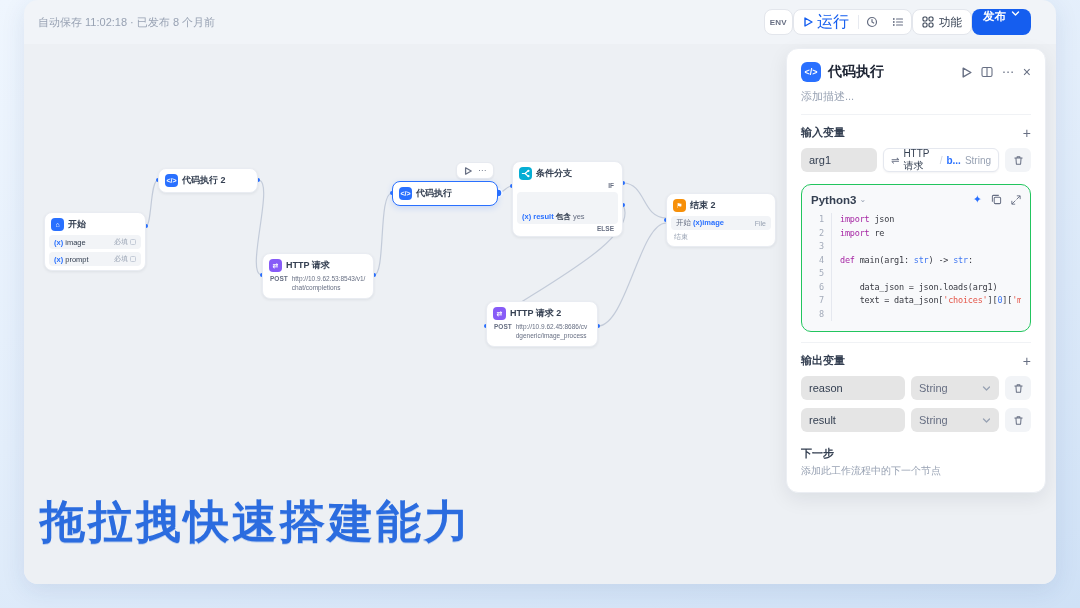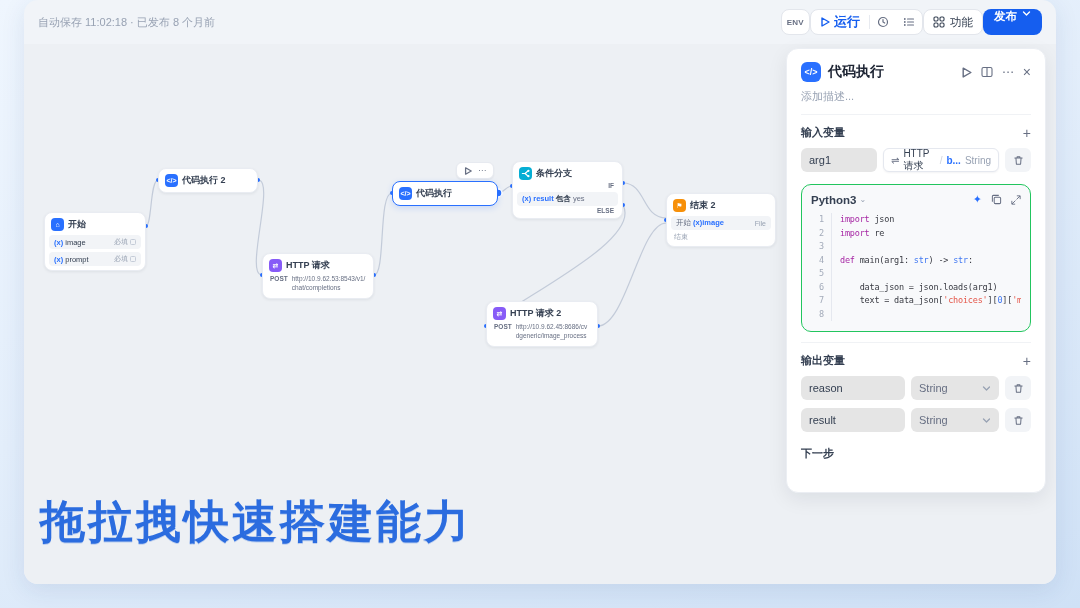--- a/index.html
+++ b/index.html
@@ -4,31 +4,31 @@
 <style>
   * { margin:0; padding:0; box-sizing:border-box; }
   html,body { width:1080px; height:608px; }
   body { font-family:"Liberation Sans","DejaVu Sans",sans-serif; overflow:hidden; }
   .page { position:relative; width:1080px; height:608px;
     background:linear-gradient(160deg,#eff6fe 0%,#e3eefb 45%,#cfe1f6 100%); }
   .window { position:absolute; left:24px; top:0; width:1032px; height:584px;
     background:#f1f4f8; border-radius:14px; overflow:hidden; box-shadow:0 6px 24px rgba(30,60,120,.10); }
 
   
-  .topbar { position:absolute; left:0; top:0; right:0; height:44px; display:flex; align-items:center;
+  .topbar { position:absolute; left:0; top:0; right:11px; height:44px; display:flex; align-items:center;
     justify-content:space-between; padding:0 14px; }
   .autosave { font-size:11px; color:#98a2b3; }
   .tb-right { display:flex; align-items:center; gap:0; }
   .chip { display:flex; align-items:center; gap:5px; height:26px; padding:4px 9px; background:#fff;
     border:1px solid #e3e6ec; border-radius:8px; font-size:11.5px; color:#354052; cursor:pointer; }
   .env-chip { padding:0 5px; font-size:8px; font-weight:700; color:#676f83; letter-spacing:.3px; }
   .run-group { display:flex; align-items:center; height:26px; background:#fff; border:1px solid #e3e6ec;
     border-radius:8px; overflow:hidden; }
   .run-part { display:flex; align-items:center; gap:4px; padding:0 9px; height:100%; cursor:pointer; }
-  .run-label { font-size:13px; font-weight:700; color:#155eef; }
+  .run-label { font-size:16px; font-weight:400; color:#155eef; }
   .vsep { width:1px; height:14px; background:#e7eaf0; }
   .icon-btn { display:flex; align-items:center; justify-content:center; padding:0 7px; height:100%; cursor:pointer; }
   .btn-primary { display:flex; gap:5px; height:26px; padding:0 11px; background:#155eef;
     color:#fff; font-size:11.5px; font-weight:600; border-radius:8px; cursor:pointer; }
 
   
   .canvas { position:absolute; left:0; top:44px; width:1032px; height:540px; background:#edf0f4; }
   .edges { position:absolute; left:0; top:0; pointer-events:none; }
 
   .node { position:absolute; background:#fff; border:1px solid #e9ecf2; border-radius:8px; padding:4px;
@@ -42,21 +42,21 @@
   .ic-cyan { background:#06aed4; } .ic-orange { background:#f79009; }
   .nrow { display:flex; align-items:center; justify-content:space-between; gap:4px; background:#f2f4f7;
     border-radius:4px; padding:2px 5px; margin-top:3px; font-size:7.5px; color:#354052; }
   .vx { color:#2970ff; font-weight:600; }
   .ntag { color:#98a2b3; display:flex; align-items:center; gap:2px; font-size:7px; }
   .tagbox { width:6px; height:6px; border:1px solid #c5ccd8; border-radius:1.5px; display:inline-block; }
   .http-body { display:flex; gap:4px; padding:2px 3px 1px; }
   .http-method { font-size:6.5px; font-weight:700; color:#676f83; flex:none; }
   .http-url { font-size:6.5px; color:#676f83; word-break:break-all; line-height:1.35; }
   .branch-lab { text-align:right; font-size:6.5px; font-weight:700; color:#676f83; padding:1px 4px 0; }
-  .cond-text { color:#354052; } .cond-kw { font-weight:700; } .cond-val { color:#676f83; }
+  .cond-text { color:#354052;margin-top:18px; } .cond-kw { font-weight:700; } .cond-val { color:#676f83; }
   .node-foot { font-size:7px; color:#98a2b3; padding:2px 3px 0; }
   .mini-toolbar { position:absolute; display:flex; align-items:center; gap:6px; height:17px; padding:0 7px;
     background:#fff; border:1px solid #e7eaf0; border-radius:6px; box-shadow:0 1px 2px rgba(16,24,40,.06);
     color:#676f83; font-size:8px; }
 
   
   .panel { position:absolute; left:762px; top:48px; width:260px; height:445px; background:#fff;
     border:1px solid #ebeef3; border-radius:12px; box-shadow:0 6px 20px rgba(16,24,40,.08);
     padding:13px 14px; overflow:hidden; }
   .p-head { display:flex; align-items:center; gap:7px; }
@@ -409,19 +409,20 @@
         </div>
         <div class="sq-btn">
           <svg class="i" width="11" height="11" viewBox="0 0 12 12">
               <path d="M2 3.2h8M4.5 3.2V2h3v1.2M3.2 3.2l.5 6.8h4.6l.5-6.8" fill="none" stroke="#676f83" stroke-width="1.1" stroke-linecap="round" stroke-linejoin="round"></path>
             </svg>
         </div>
       </div>
 
       <div style="margin-top:14px;">
         <div class="sec-title">下一步</div>
+        <div class="next-sub">添加此工作流程中的下一个节点</div>
 
       </div>
     </div>
 
     <div class="hero">拖拉拽快速搭建能力</div>
   </div>
 </div>
 
 </body></html>

